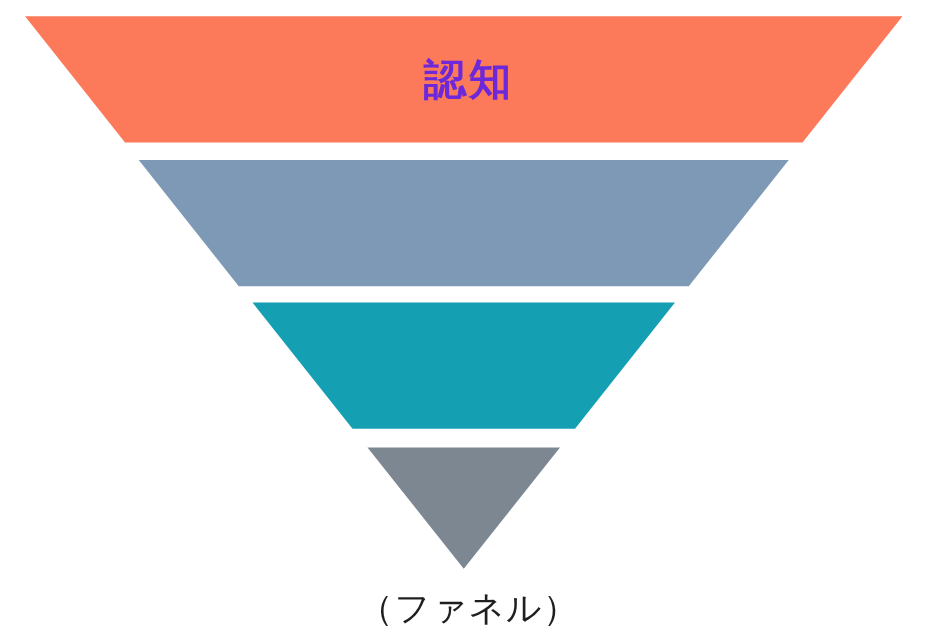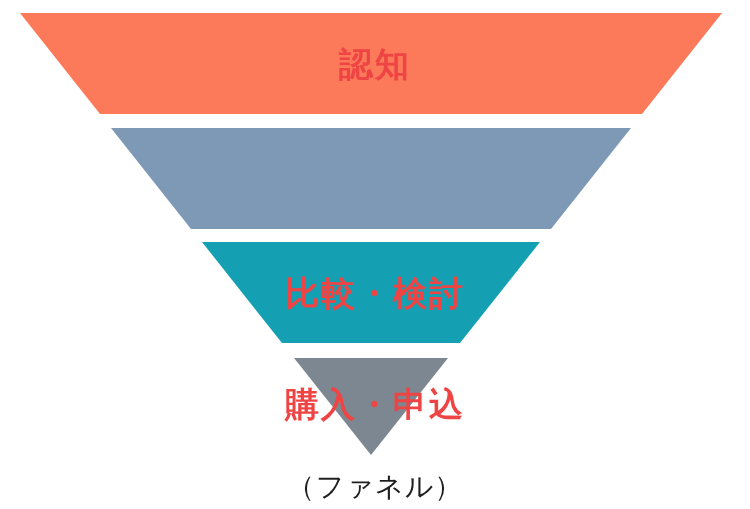--- a/index.html
+++ b/index.html
@@ -22,21 +22,21 @@
   }
   .seg-label {
     position: absolute;
     left: 0;
     width: 750px;
     text-align: center;
     transform: translateY(-50%);
     font-size: 34px;
     font-weight: bold;
     letter-spacing: 2px;
-    color: #ef4444;
+    color: #6d28d9;
     white-space: nowrap;
     line-height: 1;
   }
   .seg-label.l1 { top: 64px; }
   .seg-label.l2 { top: 179px; }
   .seg-label.l3 { top: 293px; }
   .seg-label.l4 { top: 404px; }
   .caption {
     position: absolute;
     left: 0;
@@ -60,19 +60,17 @@
   <svg class="funnel-svg" width="750" height="509" viewBox="0 0 750 509">
     <polygon points="20,13 722,13 642,114 100,114" fill="#FC7A5A"></polygon>
     <polygon points="111,128 631,128 551,229 191,229" fill="#7E99B5"></polygon>
     <polygon points="202,242 540,242 460,343 282,343" fill="#14A0B2"></polygon>
     <polygon points="294,358 448,358 371,455" fill="#7D8791"></polygon>
   </svg>
 
   <div class="seg-label l1">認知</div>
 
 
-  <div class="seg-label l3">比較・検討</div>
 
-  <div class="seg-label l4">購入・申込</div>
 
   <div class="caption">（ファネル）</div>
 
 </div>
 
 </body></html>

